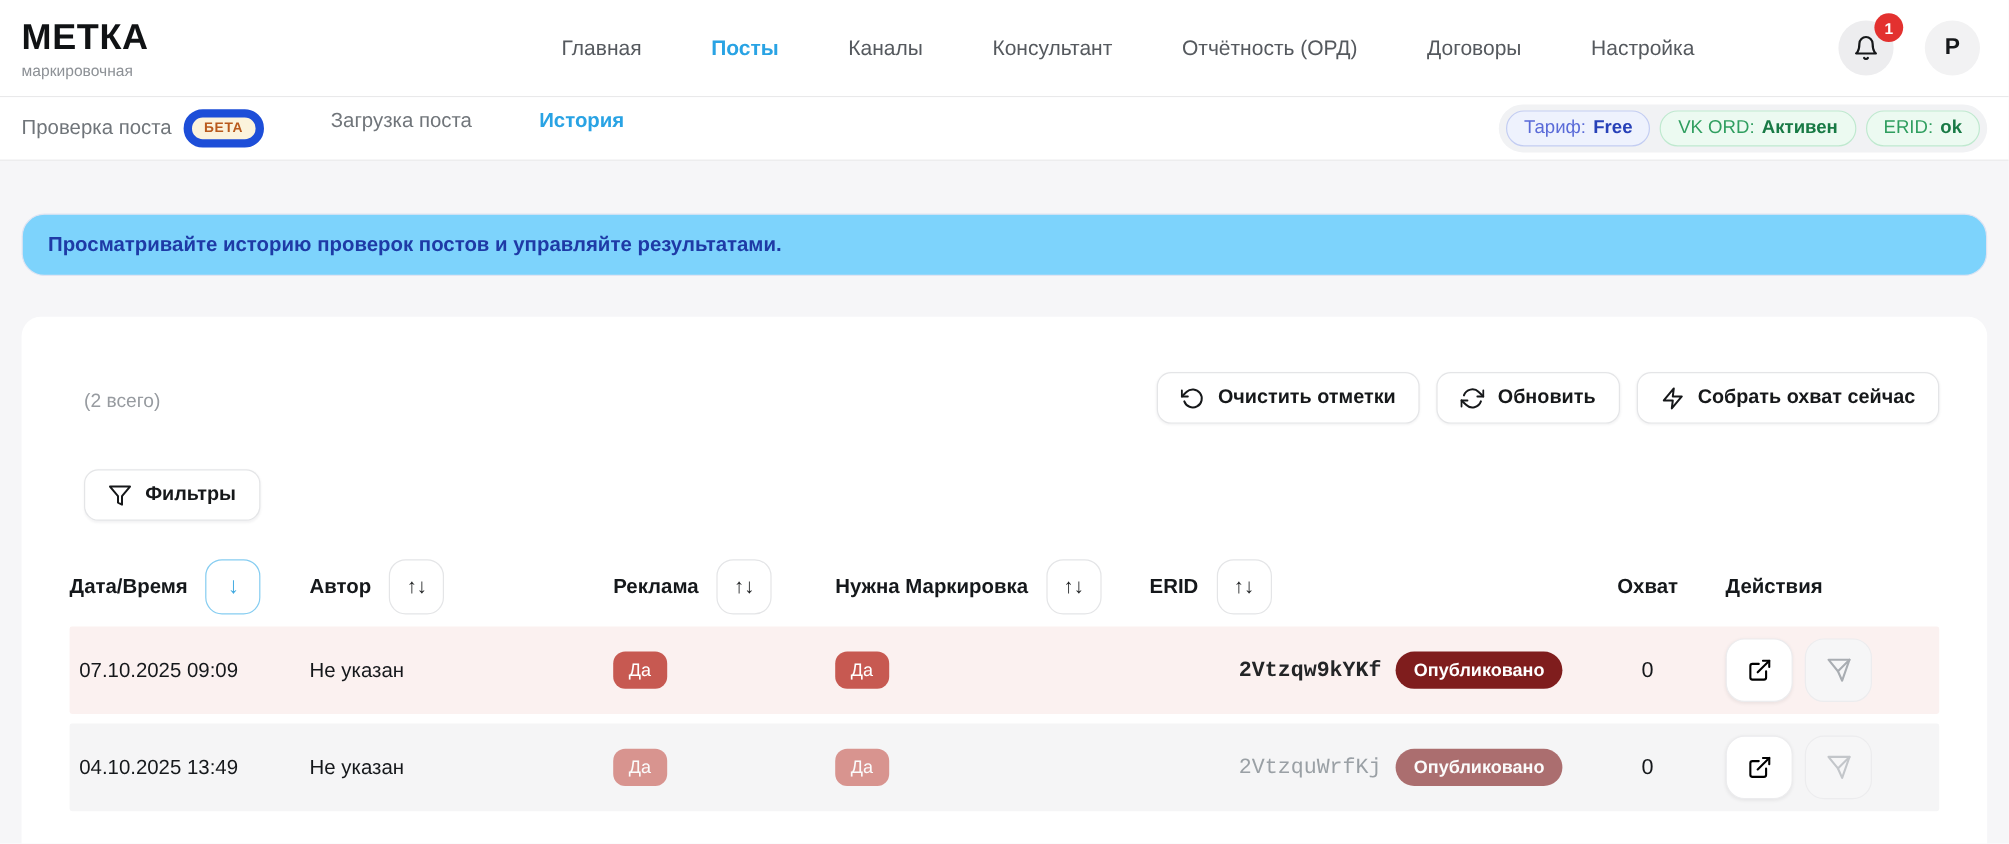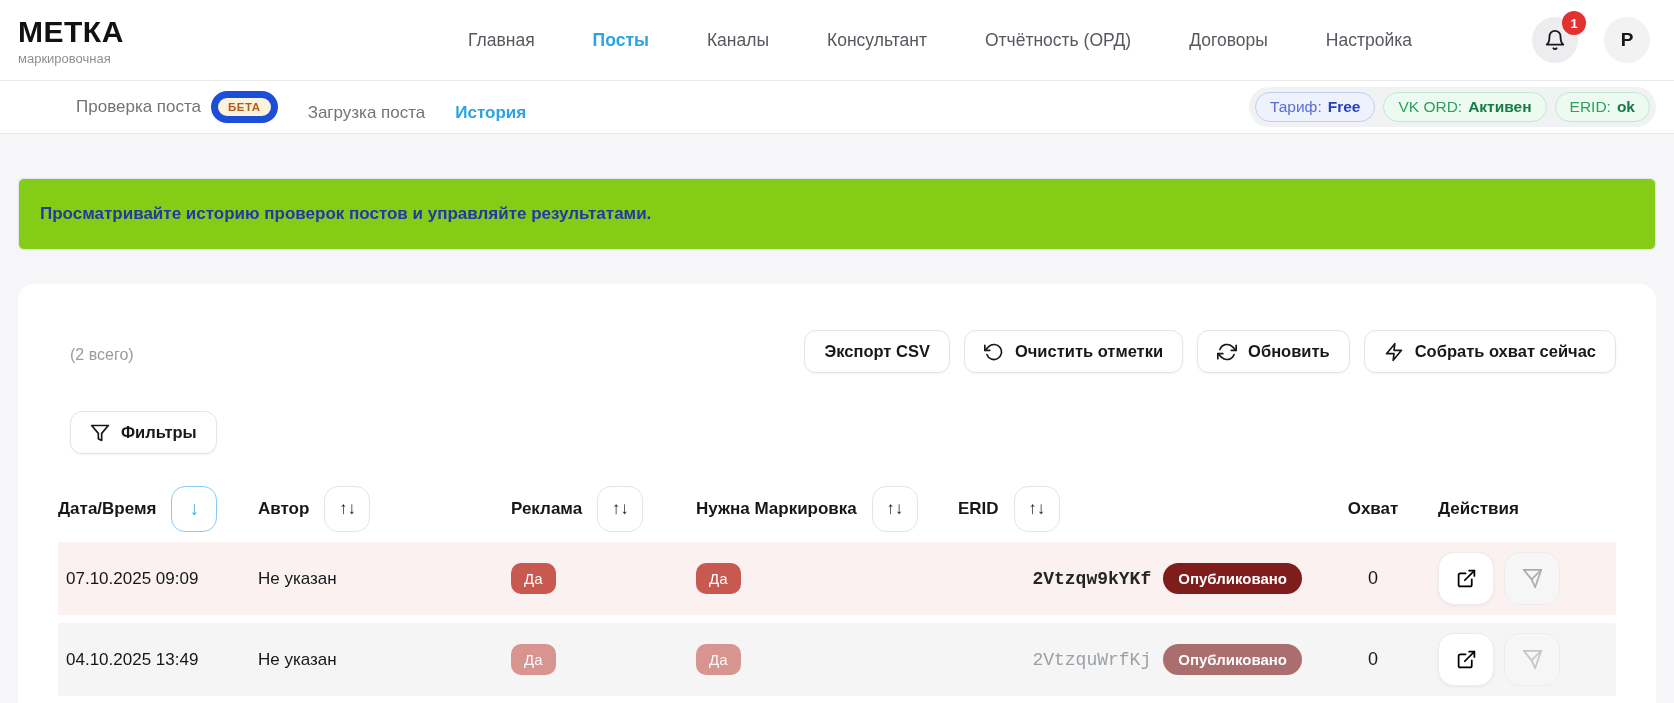--- a/index.html
+++ b/index.html
@@ -14,35 +14,35 @@
   .mainnav { display:flex; gap:58px; align-items:center; margin-left:250px; }
   .nav-item { font-size:17.5px; color:#55595e; cursor:pointer; white-space:nowrap; }
   .nav-item.active { color:#29a3e4; font-weight:700; }
   .top-icons { margin-left:auto; display:flex; align-items:center; gap:26px; }
   .bell-wrap { position:relative; width:46px; height:46px; border-radius:50%; background:#ededef; display:flex; align-items:center; justify-content:center; cursor:pointer; }
   .bell-badge { position:absolute; top:-6px; right:-8px; min-width:24px; height:24px; border-radius:50%; background:#e3312f; color:#fff; font-size:13px; font-weight:700; display:flex; align-items:center; justify-content:center; }
   .avatar { width:46px; height:46px; border-radius:50%; background:#f2f2f3; display:flex; align-items:center; justify-content:center; font-size:19px; font-weight:700; color:#16181a; cursor:pointer; }
 
   
   .subnav { background:#fff; height:53px; display:flex; align-items:center; padding:0 18px; border-bottom:1px solid #e9e9ea; }
-  .tabs { display:flex; align-items:flex-end; gap:30px; margin-left:58px; }
+  .tabs { display:flex; align-items:flex-start; gap:56px; }
   .tab { font-size:17px; color:#70757a; display:flex; align-items:center; gap:10px; cursor:pointer; white-space:nowrap; }
   .tab.active { color:#29a3e4; font-weight:700; }
   .beta-badge { font-size:11.5px; font-weight:700; color:#b95a1d; background:#fbf3dc; border:7px solid #1d4ed8; border-radius:999px; padding:3px 10px; letter-spacing:.5px; }
   .pills-wrap { margin-left:auto; background:#f1f2f4; border-radius:999px; padding:5px 6px; display:flex; gap:8px; align-items:center; }
   .pill { display:flex; gap:6px; align-items:center; border-radius:999px; padding:5px 14px; font-size:15.5px; white-space:nowrap; cursor:default; }
   .pill.blue { background:#eef2fd; border:1px solid #c3cdf2; }
   .pill.blue .pill-label { color:#5a6bd8; }
   .pill.blue .pill-value { color:#2741b8; font-weight:700; }
   .pill.green { background:#ecfaf1; border:1px solid #bfe9cf; }
   .pill.green .pill-label { color:#2f9e5f; }
   .pill.green .pill-value { color:#187a45; font-weight:700; }
 
   
-  .banner { margin:44px 18px 0; height:72px; display:flex; align-items:center; padding:0 21px; background:#84cc16; border:1px solid #dfe4f2; border-radius:6px; }
+  .banner { margin:44px 18px 0; height:52px; display:flex; align-items:center; padding:0 21px; background:#7dd3fc; border:1px solid #dfe4f2; border-radius:19px; }
   .banner-text { color:#1e3aa6; font-weight:700; font-size:17px; }
 
   
   .card { margin:34px 18px 0; background:#fff; border-radius:16px 16px 0 0; padding:46px 40px 40px; min-height:400px; }
   .card-head { display:flex; align-items:center; }
   .card-title { font-size:28px; font-weight:800; color:#101214; }
   .card-count { font-size:16px; color:#979ba0; margin-left:12px; margin-top:6px; }
   .head-actions { margin-left:auto; display:flex; gap:14px; }
   .btn { display:inline-flex; align-items:center; gap:11px; height:43px; padding:0 19px; background:#fff; border:1px solid #e4e5e7; border-radius:12px; font-family:inherit; font-weight:700; font-size:16.5px; color:#16181a; cursor:pointer; box-shadow:0 1px 2px rgba(16,24,40,.05); white-space:nowrap; }
   .btn svg { flex:0 0 auto; }
@@ -141,23 +141,20 @@
 
 <div class="banner">
   <span class="banner-text">Просматривайте историю проверок постов и управляйте результатами.</span>
 </div>
 
 <section class="card">
 
   <div class="card-head">
     <span class="card-count">(2 всего)</span>
     <div class="head-actions">
-      <button class="btn">
-        <span>Экспорт CSV</span>
-      </button>
       <button class="btn">
         <svg class="ic" width="20" height="20" viewBox="0 0 24 24">
             <polyline points="1 4 1 10 7 10"></polyline>
             <path d="M3.51 15a9 9 0 1 0 2.13-9.36L1 10"></path>
           </svg>
         <span>Очистить отметки</span>
       </button>
       <button class="btn">
         <svg class="ic" width="20" height="20" viewBox="0 0 24 24">
             <polyline points="23 4 23 10 17 10"></polyline>

